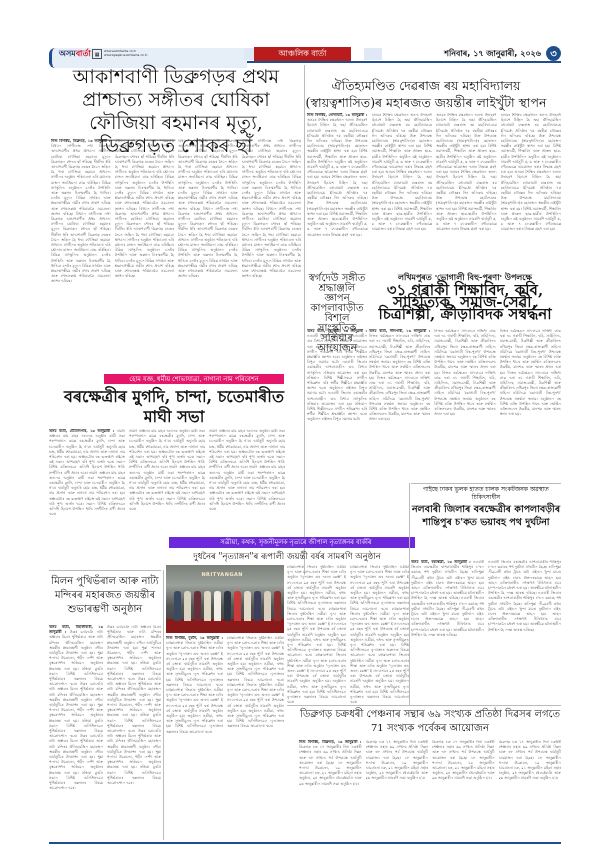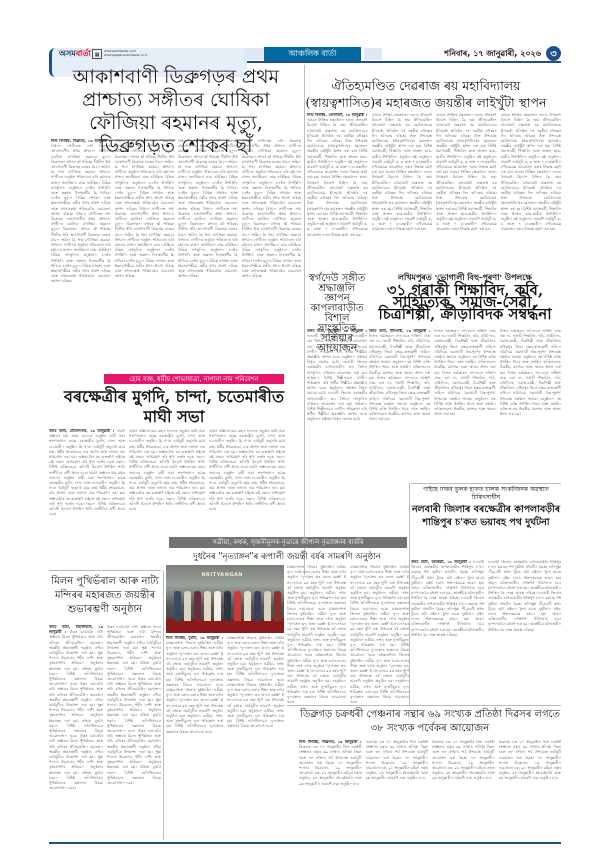--- a/index.html
+++ b/index.html
@@ -1,25 +1,25 @@
 <!DOCTYPE html>
 <html><head>
 <meta charset="utf-8">
 <style>
   html, body { margin:0; padding:0; background:#fff; }
   body { width:610px; height:862px; position:relative; overflow:hidden; font-family:"DejaVu Sans", sans-serif; color:#111; }
   .page { position:absolute; left:49px; top:47px; width:512px; height:800px; }
   .masthead { position:absolute; left:0; top:0; width:512px; height:14px; border-bottom:2px solid #1f4e8c; }
-  .mast-logo-box { position:absolute; left:0; top:1px; width:195px; height:29px; background:#e6eef8; border-radius:6px 0 0 6px; border-left:3px solid #1f4e8c; }
+  .mast-logo-box { position:absolute; left:0; top:1px; width:195px; height:20px; background:#e6eef8; border-radius:6px 0 0 6px; border-left:3px solid #1f4e8c; }
   .logo { position:absolute; left:7px; top:0; font-size:8px; font-weight:bold; line-height:12px; color:#1a2a5a; }
   .logo .accent { color:#d0021b; }
   .logo-icon { position:absolute; left:40px; top:1px; width:8px; height:8px; border:1px solid #555; font-size:5px; line-height:8px; text-align:center; }
   .logo-urls { position:absolute; left:52px; top:1px; font-size:3px; line-height:4px; color:#333; }
   .mast-light { position:absolute; left:195px; top:1px; width:20px; height:12px; background:#dfe8f4; }
-  .mast-section { position:absolute; left:215px; top:0; width:97px; height:14px; background:#0369a1; color:#fff; font-size:8px; line-height:14px; text-align:center; }
+  .mast-section { position:absolute; left:205px; top:0; width:97px; height:14px; background:#b91c1c; color:#fff; font-size:8px; line-height:14px; text-align:center; }
   .mast-light2 { position:absolute; left:315px; top:1px; width:18px; height:12px; background:#dfe8f4; }
   .mast-date { position:absolute; right:20px; top:0; font-size:8px; line-height:14px;font-weight:bold; }
   .page-num { position:absolute; right:0; top:-1px; width:15px; height:15px; border-radius:50%; background:#1f4e8c; color:#fff; font-size:10px; line-height:15px; text-align:center; font-weight:bold; }
 
   .headline { position:absolute; text-align:center; font-family:"DejaVu Serif", serif; color:#111; line-height:1.15; }
   .body-cols { position:absolute; display:grid; gap:4px; }
   .col { font-size:3.6px; line-height:5.2px; color:#333; text-align:justify; overflow:hidden; }
   .col b { color:#111; }
   .rule-v { position:absolute; width:1px; background:#bbb; }
   .rule-h { position:absolute; height:1px; background:#bbb; }
@@ -99,21 +99,21 @@
   </div>
 
   <div class="rule-h" style="left:362px; top:436px; width:150px;"></div>
   <div class="headline" style="left:362px; top:438px; width:150px; font-size:6px; line-height:8px;">গাইছে ঢাকৰ ভুলক হাতত চালক সংকটজনক অৱস্থাত চিকিৎসাধীন</div>
   <div class="headline" style="left:362px; top:455px; width:150px; font-size:9.5px; line-height:13px; font-weight:bold;">নলবাৰী জিলাৰ বৰক্ষেত্ৰীৰ কাপলাবড়ীৰ শান্তিপুৰ চ'কত ভয়াবহ পথ দুৰ্ঘটনা</div>
   <div class="body-cols" style="left:362px; top:513px; width:150px; height:140px; grid-template-columns:repeat(2,1fr);">
     <div class="col"><b>অসম বাৰ্তা, বৰক্ষেত্ৰী, ১৬ জানুৱাৰী :</b> <span>নলবাৰী জিলাৰ বৰক্ষেত্ৰীৰ কাপলাবাড়ীৰ শান্তিপুৰ চ'কত ভয়াবহ পথ দুৰ্ঘটনা সংঘটিত হৈছে। ৰাতিপুৱা তীব্ৰবেগী এখন ট্ৰাকে এটা বাইকত খুন্দা মাৰে। দুৰ্ঘটনাত বাইক চালক গুৰুতৰভাৱে আহত হয়। আহত ব্যক্তিগৰাকীক তৎক্ষণাৎ চিকিৎসাৰ বাবে হাস্পতাললৈ প্ৰেৰণ কৰা হয়। আৰক্ষীয়ে ঘটনাস্থলীত উপস্থিত হৈ তদন্ত আৰম্ভ কৰিছে।</span> <span>নলবাৰী জিলাৰ বৰক্ষেত্ৰীৰ কাপলাবাড়ীৰ শান্তিপুৰ চ'কত ভয়াবহ পথ দুৰ্ঘটনা সংঘটিত হৈছে। ৰাতিপুৱা তীব্ৰবেগী এখন ট্ৰাকে এটা বাইকত খুন্দা মাৰে। দুৰ্ঘটনাত বাইক চালক গুৰুতৰভাৱে আহত হয়। আহত ব্যক্তিগৰাকীক তৎক্ষণাৎ চিকিৎসাৰ বাবে হাস্পতাললৈ প্ৰেৰণ কৰা হয়। আৰক্ষীয়ে ঘটনাস্থলীত উপস্থিত হৈ তদন্ত আৰম্ভ কৰিছে।</span></div>
     <div class="col"><span>নলবাৰী জিলাৰ বৰক্ষেত্ৰীৰ কাপলাবাড়ীৰ শান্তিপুৰ চ'কত ভয়াবহ পথ দুৰ্ঘটনা সংঘটিত হৈছে। ৰাতিপুৱা তীব্ৰবেগী এখন ট্ৰাকে এটা বাইকত খুন্দা মাৰে। দুৰ্ঘটনাত বাইক চালক গুৰুতৰভাৱে আহত হয়। আহত ব্যক্তিগৰাকীক তৎক্ষণাৎ চিকিৎসাৰ বাবে হাস্পতাললৈ প্ৰেৰণ কৰা হয়। আৰক্ষীয়ে ঘটনাস্থলীত উপস্থিত হৈ তদন্ত আৰম্ভ কৰিছে।</span> <span>নলবাৰী জিলাৰ বৰক্ষেত্ৰীৰ কাপলাবাড়ীৰ শান্তিপুৰ চ'কত ভয়াবহ পথ দুৰ্ঘটনা সংঘটিত হৈছে। ৰাতিপুৱা তীব্ৰবেগী এখন ট্ৰাকে এটা বাইকত খুন্দা মাৰে। দুৰ্ঘটনাত বাইক চালক গুৰুতৰভাৱে আহত হয়। আহত ব্যক্তিগৰাকীক তৎক্ষণাৎ চিকিৎসাৰ বাবে হাস্পতাললৈ প্ৰেৰণ কৰা হয়। আৰক্ষীয়ে ঘটনাস্থলীত উপস্থিত হৈ তদন্ত আৰম্ভ কৰিছে।</span></div>
   </div>
 
-  <div class="banner" style="left:120px; top:490px; width:238px; background:#737373; font-size:6.5px; line-height:11px;">সত্ৰীয়া, কথক, সৃজনীমূলক নৃত্যৰে জীপাল নৃত্যাঙ্গনৰ বাৰ্কৰি</div>
+  <div class="banner" style="left:120px; top:490px; width:238px; background:#6d28d9; font-size:6.5px; line-height:11px;padding-left:8px;">সত্ৰীয়া, কথক, সৃজনীমূলক নৃত্যৰে জীপাল নৃত্যাঙ্গনৰ বাৰ্কৰি</div>
   <div class="headline" style="left:116px; top:503px; width:244px; font-size:8.5px; line-height:12px;">দুধনৈৰ "নৃত্যাঙ্গন"ৰ ৰূপালী জয়ন্তী বৰ্ষৰ সামৰণি অনুষ্ঠান</div>
 
   <div class="photo" style="left:117px; top:518px; width:118px; height:68px;">
     <div class="banner-text">NRITYANGAN</div>
     <div class="stage"></div>
     <div class="person" style="left:8px; background:#3b4a63;"></div>
     <div class="person" style="left:18px; background:#d9d3c2;"></div>
     <div class="person" style="left:28px; background:#6a2d3a;"></div>
     <div class="person" style="left:38px; background:#e1d9c4;"></div>
     <div class="person" style="left:48px; background:#f2efe6;"></div>
@@ -130,21 +130,21 @@
     <div class="col"><span>গোৱালপাৰা জিলাৰ দুধনৈস্থিত সত্ৰীয়া নৃত্য আৰু লোক-কলাৰ শিক্ষা আৰু চৰ্চাৰ অনুষ্ঠান "নৃত্যাঙ্গন এক অনন্য ভেঞ্চ" ই সফলতাৰে ২৫ বছৰ পূৰ্তি কৰা উপলক্ষে বৰ্ষ জোৰা কাৰ্যসূচীৰ সামৰণি অনুষ্ঠান অনুষ্ঠিত হয়। অনুষ্ঠানত সত্ৰীয়া, কথক আৰু সৃজনীমূলক নৃত্য পৰিৱেশন কৰা হয়। বিশিষ্ট অতিথিসকলে নৃত্যাঙ্গনৰ অৱদানৰ বিষয়ে আলোচনা কৰে।</span> <span>গোৱালপাৰা জিলাৰ দুধনৈস্থিত সত্ৰীয়া নৃত্য আৰু লোক-কলাৰ শিক্ষা আৰু চৰ্চাৰ অনুষ্ঠান "নৃত্যাঙ্গন এক অনন্য ভেঞ্চ" ই সফলতাৰে ২৫ বছৰ পূৰ্তি কৰা উপলক্ষে বৰ্ষ জোৰা কাৰ্যসূচীৰ সামৰণি অনুষ্ঠান অনুষ্ঠিত হয়। অনুষ্ঠানত সত্ৰীয়া, কথক আৰু সৃজনীমূলক নৃত্য পৰিৱেশন কৰা হয়। বিশিষ্ট অতিথিসকলে নৃত্যাঙ্গনৰ অৱদানৰ বিষয়ে আলোচনা কৰে।</span></div>
   </div>
   <div class="body-cols" style="left:238px; top:518px; width:122px; height:275px; grid-template-columns:repeat(2,1fr);">
     <div class="col"><span>গোৱালপাৰা জিলাৰ দুধনৈস্থিত সত্ৰীয়া নৃত্য আৰু লোক-কলাৰ শিক্ষা আৰু চৰ্চাৰ অনুষ্ঠান "নৃত্যাঙ্গন এক অনন্য ভেঞ্চ" ই সফলতাৰে ২৫ বছৰ পূৰ্তি কৰা উপলক্ষে বৰ্ষ জোৰা কাৰ্যসূচীৰ সামৰণি অনুষ্ঠান অনুষ্ঠিত হয়। অনুষ্ঠানত সত্ৰীয়া, কথক আৰু সৃজনীমূলক নৃত্য পৰিৱেশন কৰা হয়। বিশিষ্ট অতিথিসকলে নৃত্যাঙ্গনৰ অৱদানৰ বিষয়ে আলোচনা কৰে।</span> <span>গোৱালপাৰা জিলাৰ দুধনৈস্থিত সত্ৰীয়া নৃত্য আৰু লোক-কলাৰ শিক্ষা আৰু চৰ্চাৰ অনুষ্ঠান "নৃত্যাঙ্গন এক অনন্য ভেঞ্চ" ই সফলতাৰে ২৫ বছৰ পূৰ্তি কৰা উপলক্ষে বৰ্ষ জোৰা কাৰ্যসূচীৰ সামৰণি অনুষ্ঠান অনুষ্ঠিত হয়। অনুষ্ঠানত সত্ৰীয়া, কথক আৰু সৃজনীমূলক নৃত্য পৰিৱেশন কৰা হয়। বিশিষ্ট অতিথিসকলে নৃত্যাঙ্গনৰ অৱদানৰ বিষয়ে আলোচনা কৰে।</span> <span>গোৱালপাৰা জিলাৰ দুধনৈস্থিত সত্ৰীয়া নৃত্য আৰু লোক-কলাৰ শিক্ষা আৰু চৰ্চাৰ অনুষ্ঠান "নৃত্যাঙ্গন এক অনন্য ভেঞ্চ" ই সফলতাৰে ২৫ বছৰ পূৰ্তি কৰা উপলক্ষে বৰ্ষ জোৰা কাৰ্যসূচীৰ সামৰণি অনুষ্ঠান অনুষ্ঠিত হয়। অনুষ্ঠানত সত্ৰীয়া, কথক আৰু সৃজনীমূলক নৃত্য পৰিৱেশন কৰা হয়। বিশিষ্ট অতিথিসকলে নৃত্যাঙ্গনৰ অৱদানৰ বিষয়ে আলোচনা কৰে।</span></div>
     <div class="col"><span>গোৱালপাৰা জিলাৰ দুধনৈস্থিত সত্ৰীয়া নৃত্য আৰু লোক-কলাৰ শিক্ষা আৰু চৰ্চাৰ অনুষ্ঠান "নৃত্যাঙ্গন এক অনন্য ভেঞ্চ" ই সফলতাৰে ২৫ বছৰ পূৰ্তি কৰা উপলক্ষে বৰ্ষ জোৰা কাৰ্যসূচীৰ সামৰণি অনুষ্ঠান অনুষ্ঠিত হয়। অনুষ্ঠানত সত্ৰীয়া, কথক আৰু সৃজনীমূলক নৃত্য পৰিৱেশন কৰা হয়। বিশিষ্ট অতিথিসকলে নৃত্যাঙ্গনৰ অৱদানৰ বিষয়ে আলোচনা কৰে।</span> <span>গোৱালপাৰা জিলাৰ দুধনৈস্থিত সত্ৰীয়া নৃত্য আৰু লোক-কলাৰ শিক্ষা আৰু চৰ্চাৰ অনুষ্ঠান "নৃত্যাঙ্গন এক অনন্য ভেঞ্চ" ই সফলতাৰে ২৫ বছৰ পূৰ্তি কৰা উপলক্ষে বৰ্ষ জোৰা কাৰ্যসূচীৰ সামৰণি অনুষ্ঠান অনুষ্ঠিত হয়। অনুষ্ঠানত সত্ৰীয়া, কথক আৰু সৃজনীমূলক নৃত্য পৰিৱেশন কৰা হয়। বিশিষ্ট অতিথিসকলে নৃত্যাঙ্গনৰ অৱদানৰ বিষয়ে আলোচনা কৰে।</span> <span>গোৱালপাৰা জিলাৰ দুধনৈস্থিত সত্ৰীয়া নৃত্য আৰু লোক-কলাৰ শিক্ষা আৰু চৰ্চাৰ অনুষ্ঠান "নৃত্যাঙ্গন এক অনন্য ভেঞ্চ" ই সফলতাৰে ২৫ বছৰ পূৰ্তি কৰা উপলক্ষে বৰ্ষ জোৰা কাৰ্যসূচীৰ সামৰণি অনুষ্ঠান অনুষ্ঠিত হয়। অনুষ্ঠানত সত্ৰীয়া, কথক আৰু সৃজনীমূলক নৃত্য পৰিৱেশন কৰা হয়। বিশিষ্ট অতিথিসকলে নৃত্যাঙ্গনৰ অৱদানৰ বিষয়ে আলোচনা কৰে।</span></div>
   </div>
 
   <div class="rule-v" style="left:360px; top:436px; height:222px;"></div>
   <div class="rule-h" style="left:238px; top:658px; width:274px;"></div>
 
-  <div class="headline" style="left:250px; top:660px; width:262px; font-size:10px; line-height:14px;">ডিব্ৰুগড় চক্ৰধৰী পেঞ্চনাৰ সন্থাৰ ৬৯ সংখ্যক প্ৰতিষ্ঠা দিৱসৰ লগতে ৩৮ সংখ্যক পৰ্বেকৰ আয়োজন</div>
+  <div class="headline" style="left:250px; top:660px; width:262px; font-size:10px; line-height:14px;">ডিব্ৰুগড় চক্ৰধৰী পেঞ্চনাৰ সন্থাৰ ৬৯ সংখ্যক প্ৰতিষ্ঠা দিৱসৰ লগতে 71 সংখ্যক পৰ্বেকৰ আয়োজন</div>
   <div class="body-cols" style="left:250px; top:693px; width:262px; height:100px; grid-template-columns:repeat(4,1fr);">
     <div class="col"><b>নিজ বিশৰ্ষিয়, ডিব্ৰুগড়, ১৬ জানুৱাৰী :</b> <span>ডিব্ৰুগড় চক্ৰ ১৭ জানুৱাৰীৰ দিনা চক্ৰধৰী পেঞ্চনাৰ সন্থাৰ ৬৯ সংখ্যক প্ৰতিষ্ঠা দিৱস আৰু ৩৮ সংখ্যক পৰ্ব উপলক্ষে কাৰ্যসূচী আয়োজন কৰা হৈছে। ১৮ জানুৱাৰীত পতাকা উত্তোলন, ১৯ জানুৱাৰীত আলোচনা চক্ৰ, ২১ জানুৱাৰীত মহিলা সন্থাৰ অনুষ্ঠান, ২৪ জানুৱাৰীত খেলধেমালি আৰু ২৬ জানুৱাৰীত সামৰণি সভা অনুষ্ঠিত হ'ব।</span></div>
     <div class="col"><span>ডিব্ৰুগড় চক্ৰ ১৭ জানুৱাৰীৰ দিনা চক্ৰধৰী পেঞ্চনাৰ সন্থাৰ ৬৯ সংখ্যক প্ৰতিষ্ঠা দিৱস আৰু ৩৮ সংখ্যক পৰ্ব উপলক্ষে কাৰ্যসূচী আয়োজন কৰা হৈছে। ১৮ জানুৱাৰীত পতাকা উত্তোলন, ১৯ জানুৱাৰীত আলোচনা চক্ৰ, ২১ জানুৱাৰীত মহিলা সন্থাৰ অনুষ্ঠান, ২৪ জানুৱাৰীত খেলধেমালি আৰু ২৬ জানুৱাৰীত সামৰণি সভা অনুষ্ঠিত হ'ব।</span></div>
     <div class="col"><span>ডিব্ৰুগড় চক্ৰ ১৭ জানুৱাৰীৰ দিনা চক্ৰধৰী পেঞ্চনাৰ সন্থাৰ ৬৯ সংখ্যক প্ৰতিষ্ঠা দিৱস আৰু ৩৮ সংখ্যক পৰ্ব উপলক্ষে কাৰ্যসূচী আয়োজন কৰা হৈছে। ১৮ জানুৱাৰীত পতাকা উত্তোলন, ১৯ জানুৱাৰীত আলোচনা চক্ৰ, ২১ জানুৱাৰীত মহিলা সন্থাৰ অনুষ্ঠান, ২৪ জানুৱাৰীত খেলধেমালি আৰু ২৬ জানুৱাৰীত সামৰণি সভা অনুষ্ঠিত হ'ব।</span></div>
     <div class="col"><span>ডিব্ৰুগড় চক্ৰ ১৭ জানুৱাৰীৰ দিনা চক্ৰধৰী পেঞ্চনাৰ সন্থাৰ ৬৯ সংখ্যক প্ৰতিষ্ঠা দিৱস আৰু ৩৮ সংখ্যক পৰ্ব উপলক্ষে কাৰ্যসূচী আয়োজন কৰা হৈছে। ১৮ জানুৱাৰীত পতাকা উত্তোলন, ১৯ জানুৱাৰীত আলোচনা চক্ৰ, ২১ জানুৱাৰীত মহিলা সন্থাৰ অনুষ্ঠান, ২৪ জানুৱাৰীত খেলধেমালি আৰু ২৬ জানুৱাৰীত সামৰণি সভা অনুষ্ঠিত হ'ব।</span></div>
   </div>
 
   <div class="bottom-rule"></div>
 </div>
 

